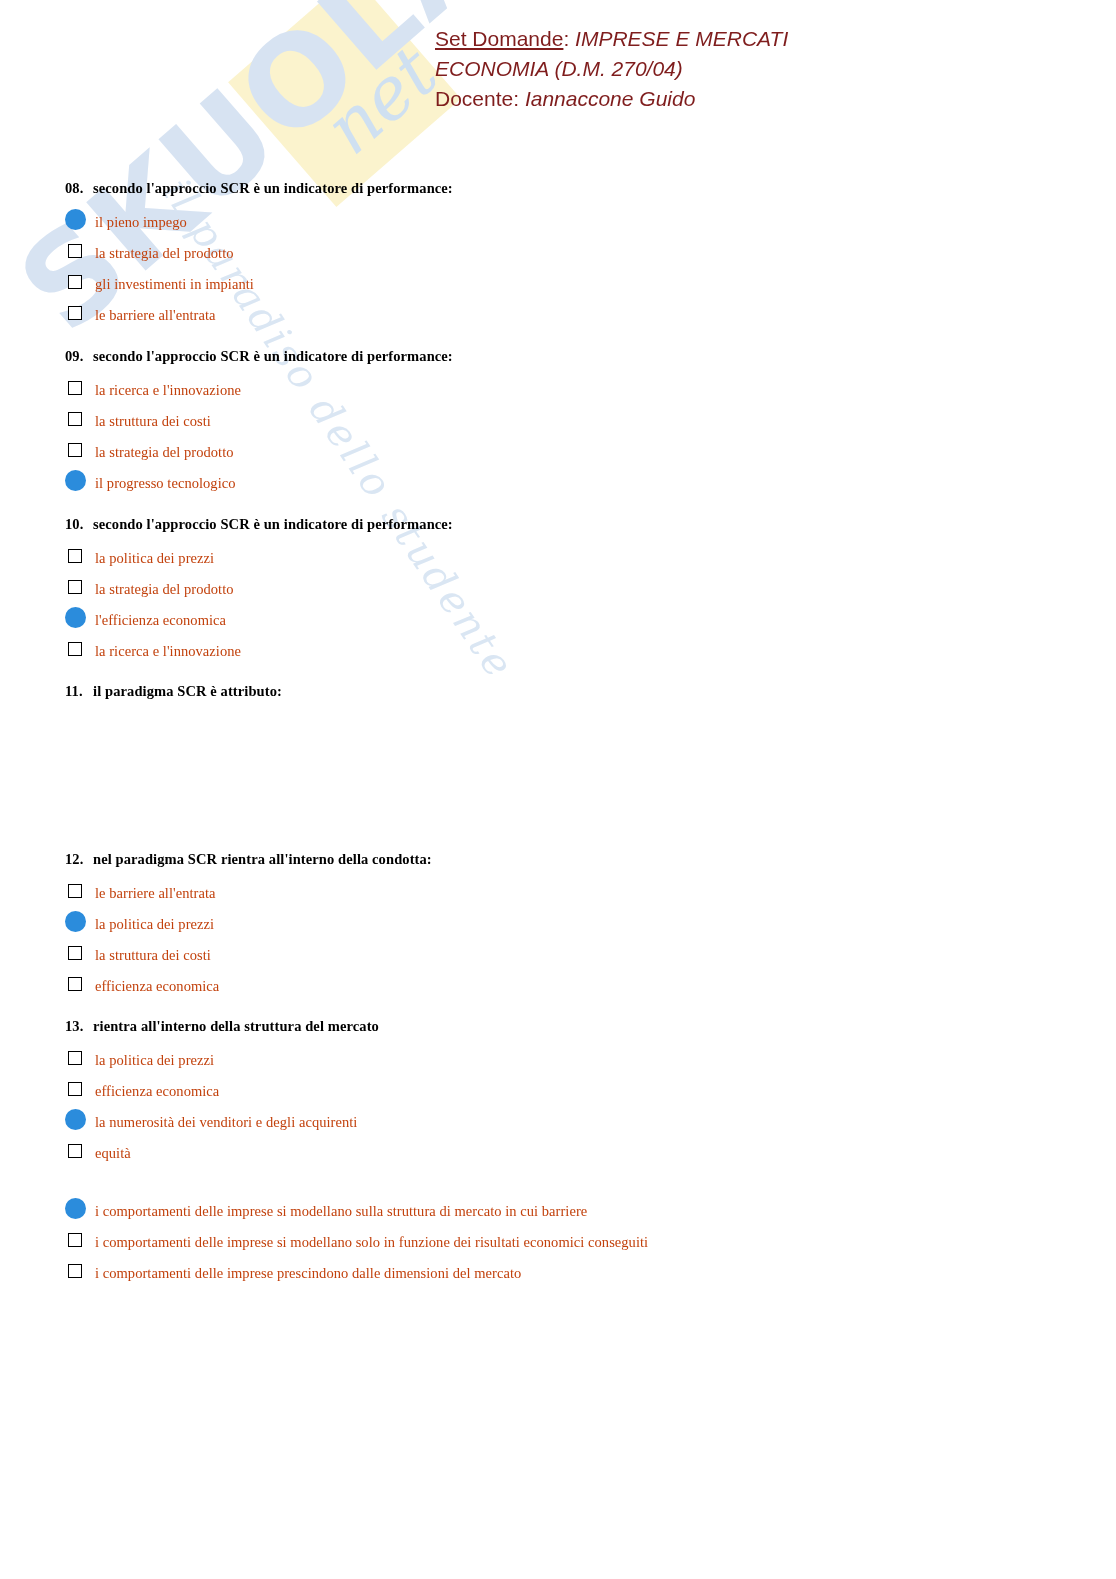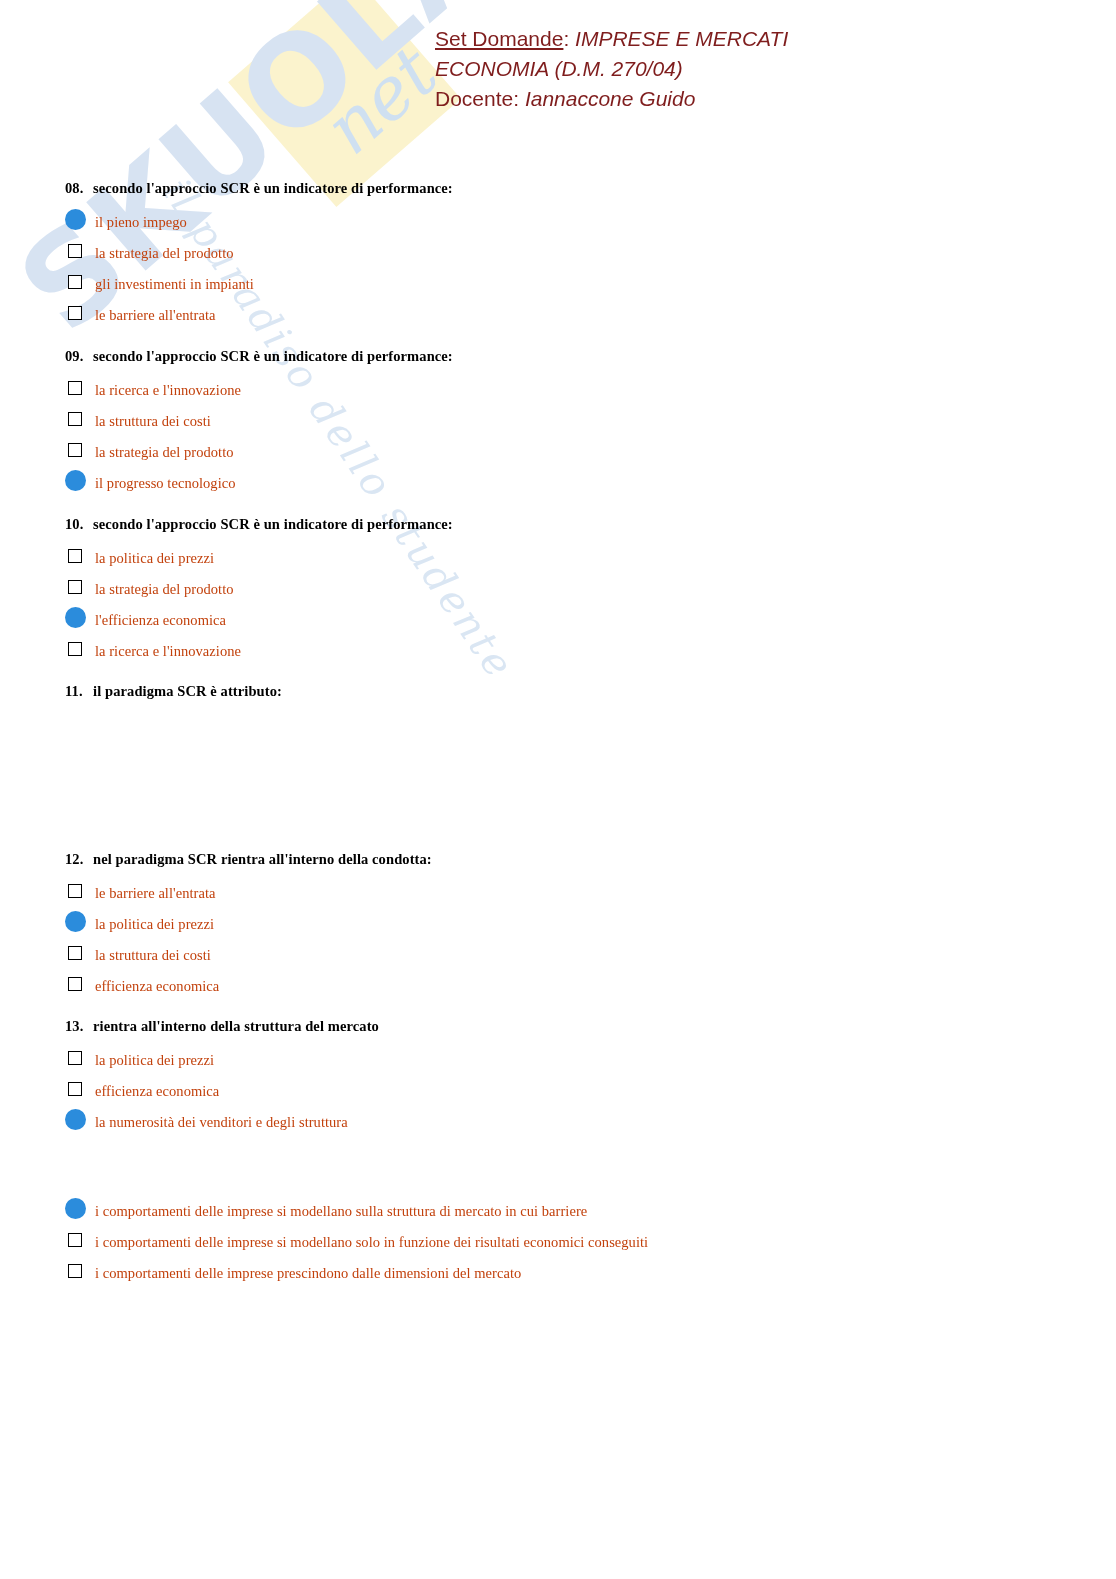--- a/index.html
+++ b/index.html
@@ -217,21 +217,22 @@
           <div class="option"><span class="box"></span><span class="marker" style="background: rgb(43, 140, 220);"></span><span class="otext">la politica dei prezzi</span></div>
           <div class="option"><span class="box"></span><span class="otext">la struttura dei costi</span></div>
           <div class="option"><span class="box"></span><span class="otext">efficienza economica</span></div>
         </div>
       </div>
       <div class="qblock" style="top: 1018px;">
         <div class="qtitle"><span class="qnum">13.</span><span>rientra all'interno della struttura del mercato</span></div>
         <div class="options">
           <div class="option"><span class="box"></span><span class="otext">la politica dei prezzi</span></div>
           <div class="option"><span class="box"></span><span class="otext">efficienza economica</span></div>
-          <div class="option"><span class="box"></span><span class="marker" style="background: rgb(43, 140, 220);"></span><span class="otext">la numerosità dei venditori e degli struttura</span></div>
+          <div class="option"><span class="box"></span><span class="marker" style="background: rgb(43, 140, 220);"></span><span class="otext">la numerosità dei venditori e degli acquirenti</span></div>
+          <div class="option"><span class="box"></span><span class="otext">equità</span></div>
         </div>
       </div>
       <div class="qblock" style="top: 1186px;">
         <div class="options">
           <div class="option"><span class="box"></span><span class="marker" style="background: rgb(43, 140, 220);"></span><span class="otext">i comportamenti delle imprese si modellano sulla struttura di mercato in cui barriere</span></div>
           <div class="option"><span class="box"></span><span class="otext">i comportamenti delle imprese si modellano solo in funzione dei risultati economici conseguiti</span></div>
           <div class="option"><span class="box"></span><span class="otext">i comportamenti delle imprese prescindono dalle dimensioni del mercato</span></div>
         </div>
       </div>
     </div>

